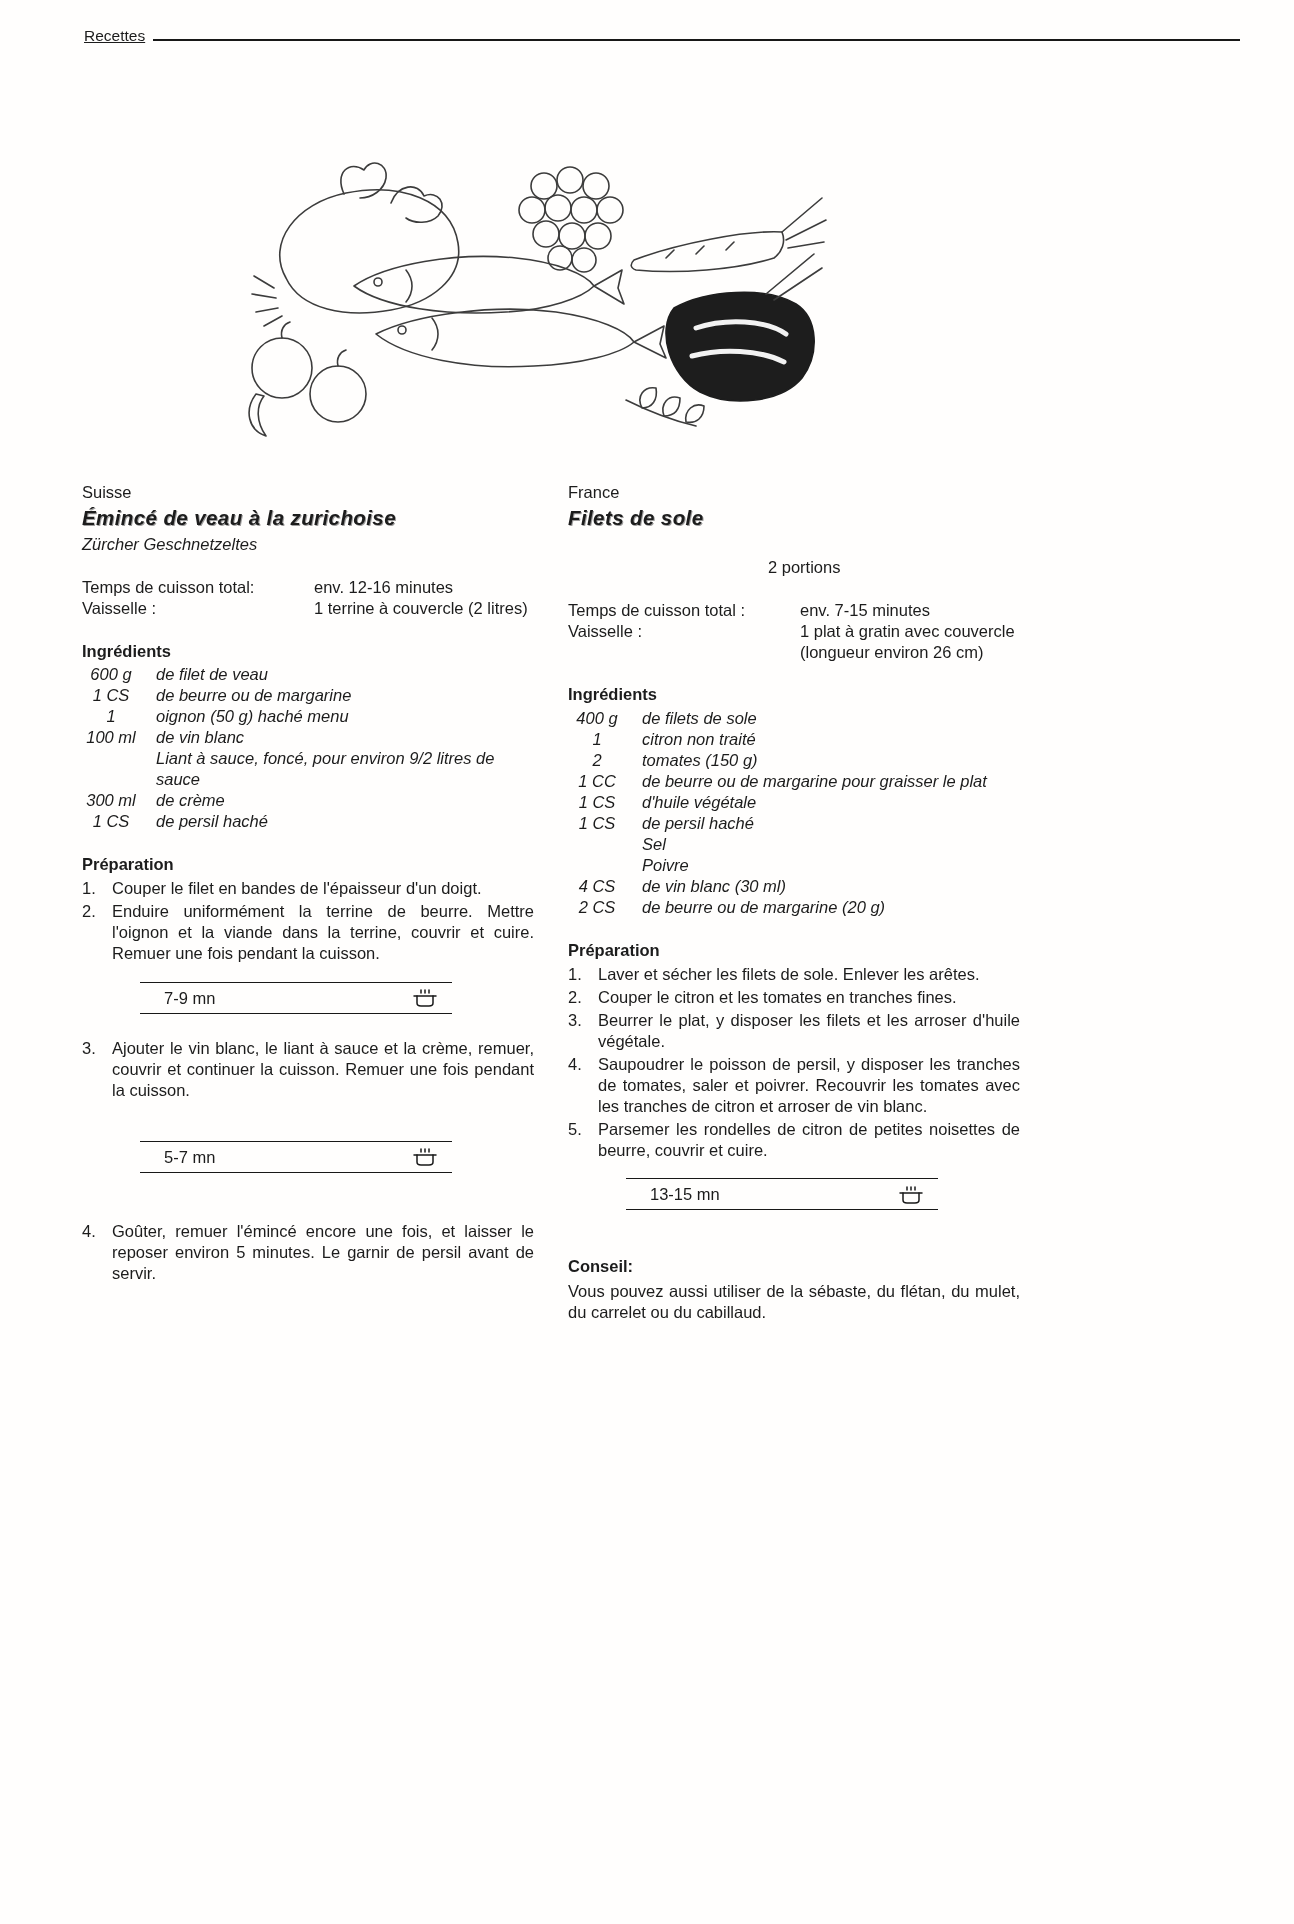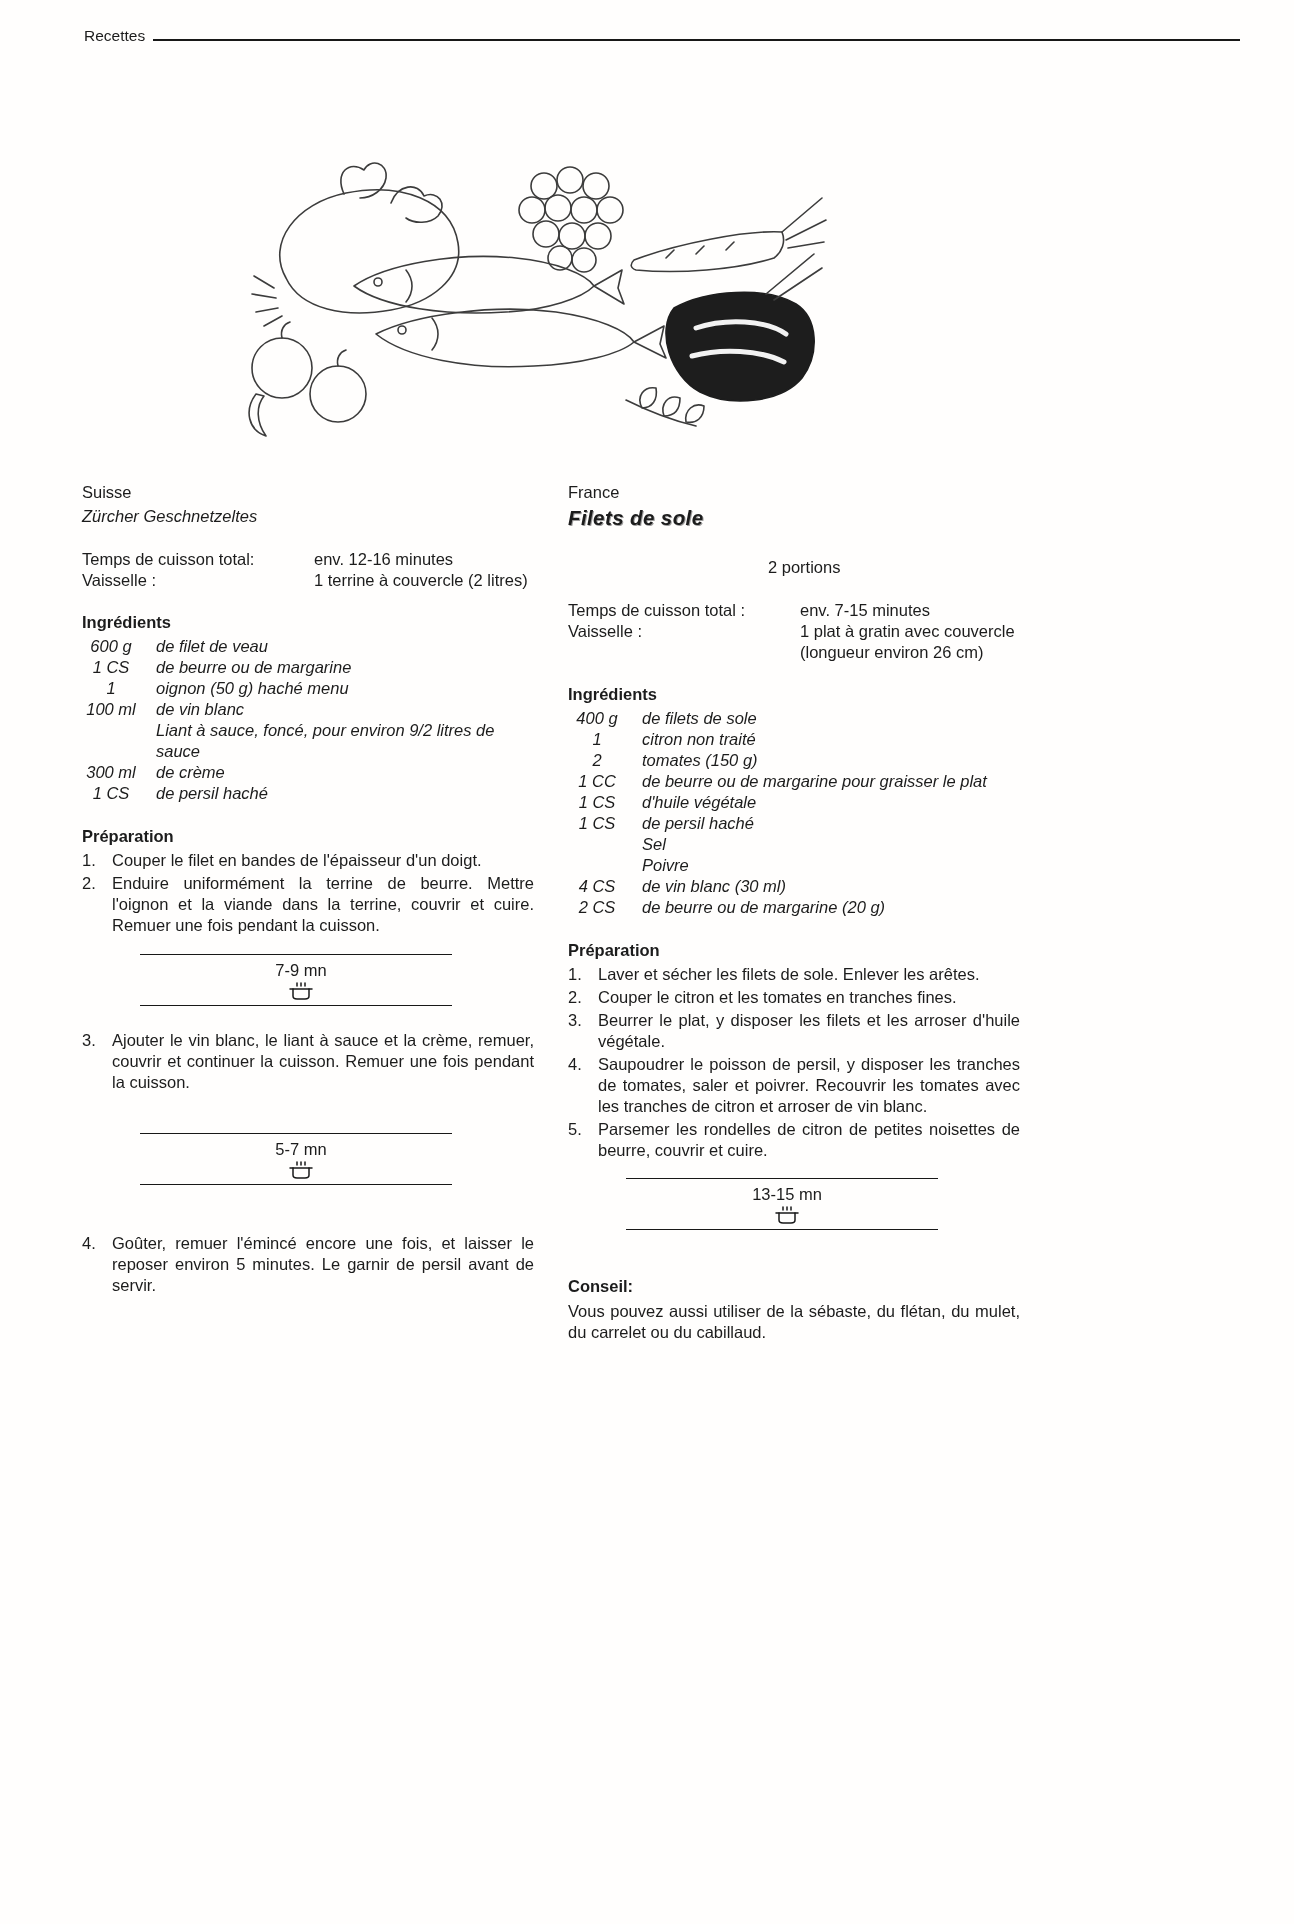--- a/index.html
+++ b/index.html
@@ -10,20 +10,21 @@
     color:#1c1c1c;
     font-family:"Liberation Sans","DejaVu Sans",sans-serif;
     font-size:16.5px;line-height:1.27;
     box-sizing:border-box;
     overflow:hidden;
   }
   .page-header{
     display:flex;align-items:flex-start;
     padding:26px 54px 0 84px;gap:8px;
     font-size:15.5px;
+    text-decoration:underline;
   }
   .header-rule{flex:1;border-bottom:2.2px solid #181818;height:13px;}
   .illustration{margin:112px 0 0 226px;width:604px;}
   .illustration svg{display:block;}
   .columns{display:flex;margin:24px 0 0 82px;gap:34px;}
   .col{width:452px;box-sizing:border-box;}
   .country{font-size:16.5px;}
   .recipe-title{
     font-size:20.5px;font-weight:bold;font-style:italic;
     letter-spacing:0.4px;margin-top:2px;
@@ -41,21 +42,21 @@
   .ing-text{flex:1;margin-left:16px;}
   .prep-steps{margin-top:2px;}
   .step{display:flex;margin-top:2px;}
   .step-num{width:30px;flex:none;}
   .step-text{flex:1;text-align:justify;}
   .timer-box{
     width:312px;box-sizing:border-box;
     margin:18px 0 24px 58px;
     border-top:1.8px solid #181818;border-bottom:1.8px solid #181818;
     padding:5px 14px 4px 24px;
-    display:flex;align-items:center;justify-content:space-between;flex-direction:column;
+    display:flex;align-items:center;justify-content:space-between;
   }
   .pot-icon svg{display:block;}
   .note{margin-top:16px;text-align:justify;}
   .conseil-heading{font-weight:bold;margin-top:46px;}
   .conseil-text{margin-top:4px;text-align:justify;}
   .page-footer{
     position:absolute;left:82px;top:1504px;width:938px;
     text-align:center;font-size:15px;
   }
 </style>
@@ -119,20 +120,21 @@
         <path d="M438,258 C434,246 442,236 454,240 C454,252 448,258 438,258 Z"></path>
         <path d="M460,264 C458,252 468,244 478,248 C478,260 470,266 460,264 Z"></path>
       </g>
     </svg>
   </div>
 
   <div class="columns">
 
     <section class="col">
       <div class="country">Suisse</div>
+      <div class="recipe-title">Émincé de veau à la zurichoise</div>
       <div class="subtitle">Zürcher Geschnetzeltes</div>
 
       <div class="info">
         <div class="info-row">
           <span class="info-label">Temps de cuisson total:</span>
           <span class="info-value">env. 12-16 minutes</span>
         </div>
         <div class="info-row">
           <span class="info-label">Vaisselle :</span>
           <span class="info-value">1 terrine à couvercle (2 litres)</span>

